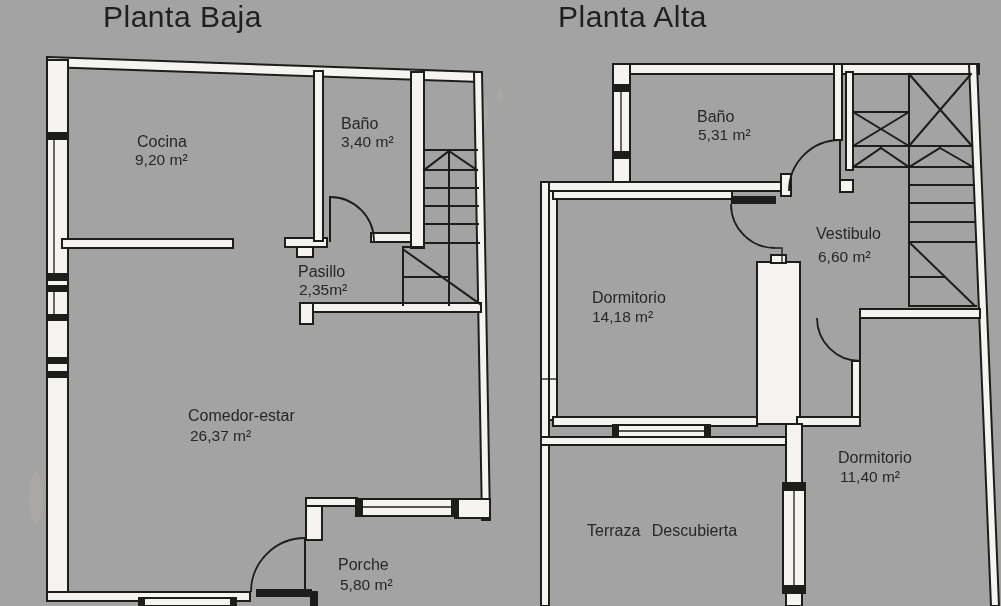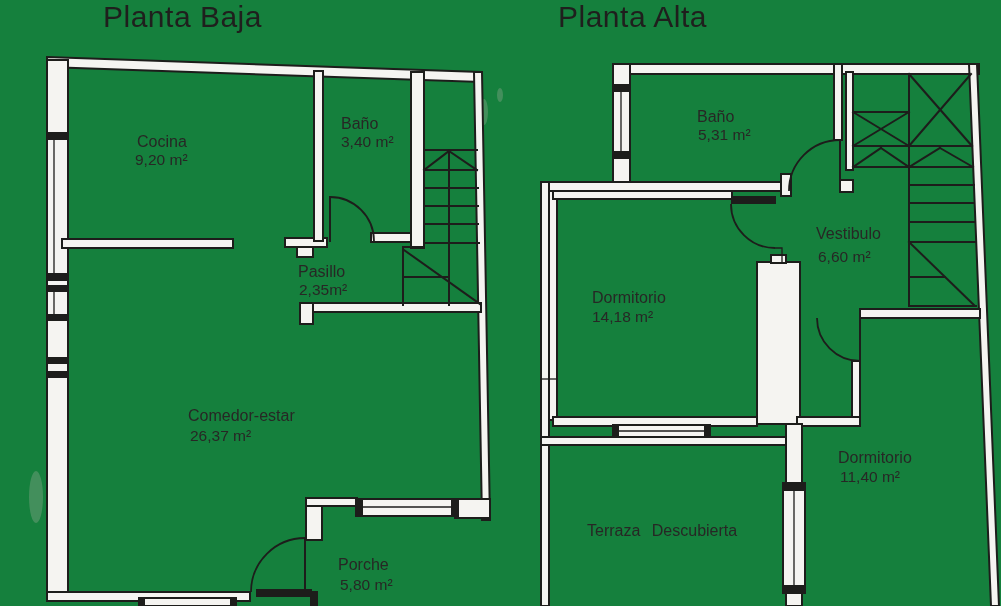--- a/index.html
+++ b/index.html
@@ -1,16 +1,16 @@
 <!DOCTYPE html>
 <html><head>
 <meta charset="utf-8">
 <style>
   html,body{margin:0;padding:0;background:#e9e8e4;}
-  .page{width:1001px;height:606px;position:relative;background:#15803d;overflow:hidden;}
+  .page{width:1001px;height:606px;position:relative;background:#a3a3a3;overflow:hidden;}
   svg{display:block;}
   .wall{fill:#f5f4f1;stroke:#1d1d1b;stroke-width:2;}
   .solid{fill:#1d1d1b;stroke:none;}
   .ln{stroke:#1d1d1b;stroke-width:2;fill:none;stroke-linecap:square;}
   .thin{stroke:#1d1d1b;stroke-width:1.3;fill:none;}
   .arc{stroke:#1d1d1b;stroke-width:1.8;fill:none;}
   .smudge{fill:#b9b6ae;opacity:.28;}
   text{font-family:"Liberation Sans","DejaVu Sans",sans-serif;fill:#272725;}
   .title{font-size:30px;letter-spacing:.5px;fill:#1f1f1d;}
   .room{font-size:16px;}

